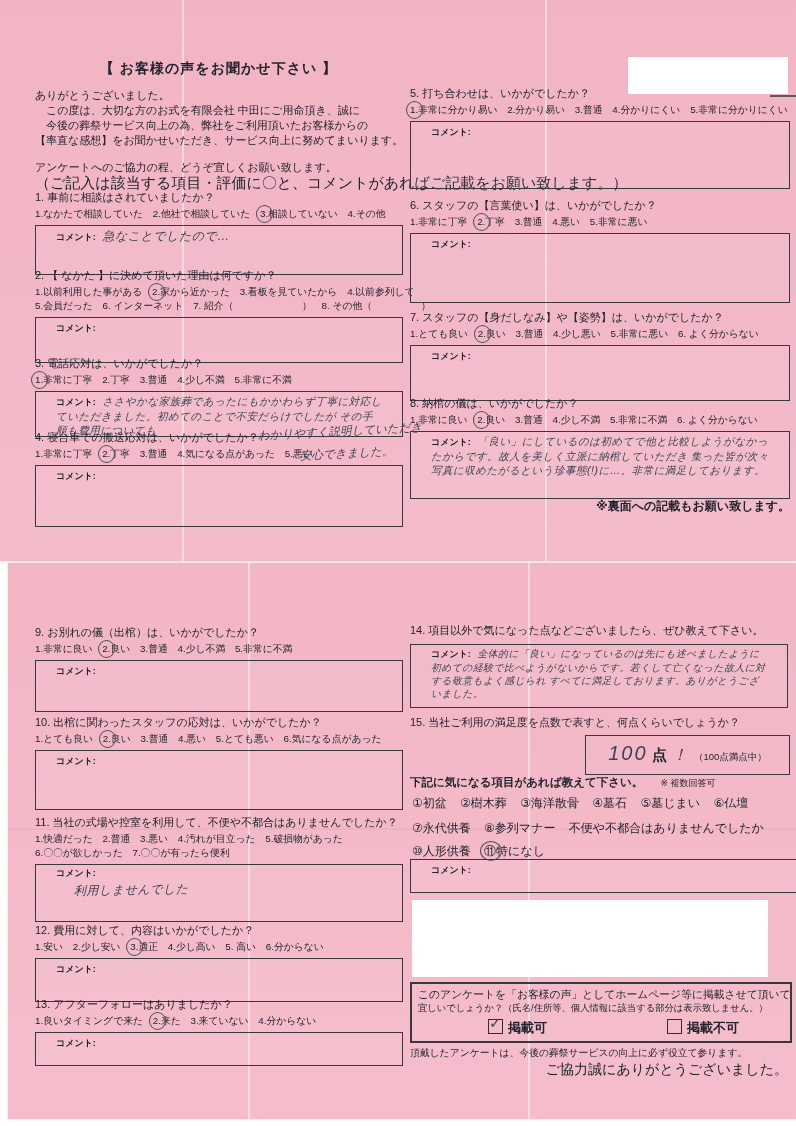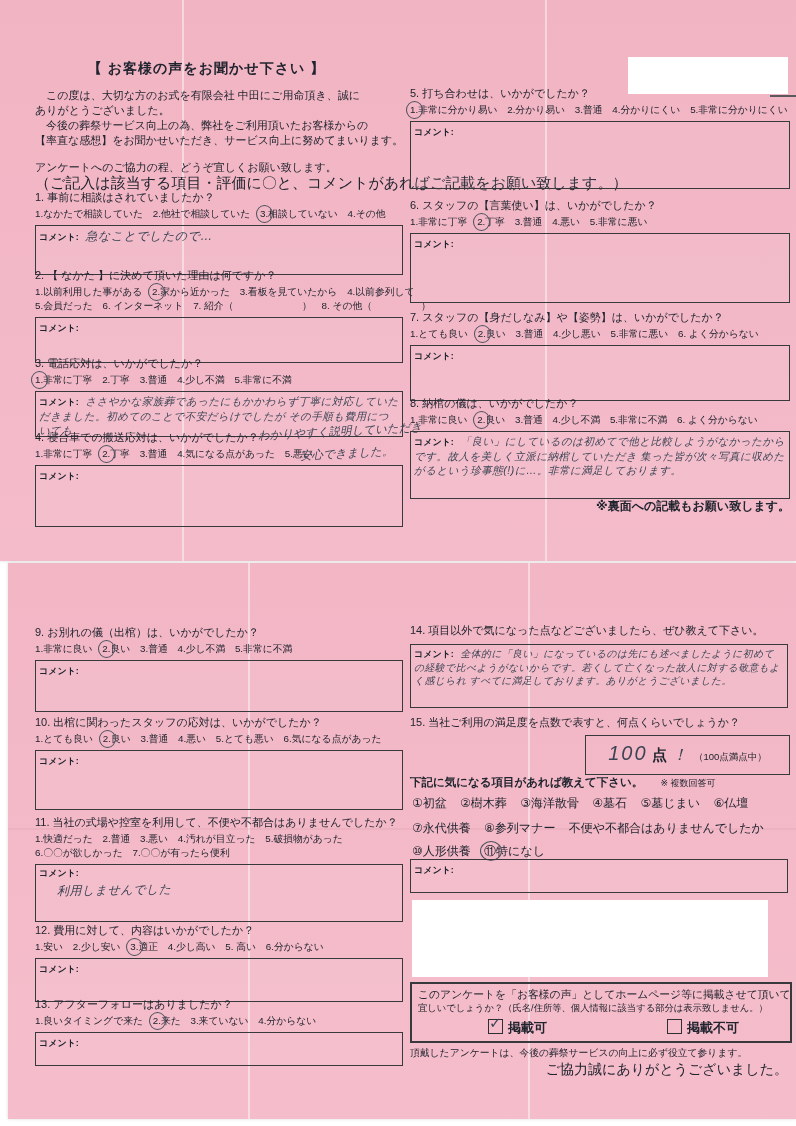--- a/index.html
+++ b/index.html
@@ -12,21 +12,21 @@
   .crease-h{position:absolute;left:0;right:0;height:2px;background:rgba(120,60,80,0.05);}
   .abs{position:absolute;}
   .title{font-size:14px;font-weight:bold;text-align:center;letter-spacing:1px;}
   .intro{font-size:11px;line-height:15px;white-space:nowrap;}
   .intro-small{font-size:15px;}
   .qh{font-size:11px;font-weight:normal;white-space:nowrap;}
   .opts{font-size:9.8px;margin-top:3px;white-space:nowrap;}
   .opt{position:relative;display:inline-block;margin-right:7px;}
   .circled::before{content:"";position:absolute;left:-4px;top:-3px;width:15px;height:16px;
        border:1.6px solid #4a505c;border-radius:50%;}
-  .cbox{border:1.5px solid #38393c;margin-top:4px;padding:2px 3px;position:relative;
+  .cbox{border:1.5px solid #38393c;margin-top:4px;padding:2px 20px;position:relative;
        font-size:9.5px;background:rgba(255,255,255,0.06);}
   .clabel{font-size:9px;font-weight:bold;margin-right:4px;}
   .hand{font-style:italic;color:#3c4454;letter-spacing:0.5px;}
   .hand-lg{font-size:12px;}
   .hand-md{font-size:10.5px;line-height:14px;}
   .hand-sm{font-size:9.8px;line-height:13px;}
   .hand-free{position:absolute;font-style:italic;color:#3c4454;font-size:11.5px;white-space:nowrap;}
   .backnote{font-size:12px;font-weight:bold;text-align:right;}
   .redact{position:absolute;background:#ffffff;}
   .markline{position:absolute;background:#5a5a5e;height:2px;}
@@ -49,25 +49,25 @@
   .footer1{font-size:9.8px;white-space:nowrap;}
   .footer2{font-size:14px;text-align:right;}
 </style>
 </head>
 <body>
 
 <div class="sheet" id="sheet1">
   <div class="crease-v" style="left:182px"></div>
   <div class="crease-v" style="left:545px"></div>
 
-  <div class="abs title" style="left:39px;top:60px;width:335px">【 お客様の声をお聞かせ下さい 】</div>
+  <div class="abs title" style="left:51px;top:60px;width:335px">【 お客様の声をお聞かせ下さい 】</div>
 
   <div class="abs intro" style="left:35px;top:88px">
+    <div>ありがとうございました。</div>
     <div>　この度は、大切な方のお式を有限会社 中田にご用命頂き、誠に</div>
-    <div>ありがとうございました。</div>
     <div>　今後の葬祭サービス向上の為、弊社をご利用頂いたお客様からの</div>
     <div>【率直な感想】をお聞かせいただき、サービス向上に努めてまいります。</div>
     <div style="margin-top:12px">アンケートへのご協力の程、どうぞ宜しくお願い致します。</div>
     <div class="intro-small">（ご記入は該当する項目・評価に〇と、コメントがあればご記載をお願い致します。）</div>
   </div>
 
   <div class="abs" style="left:35px;top:190px;width:368px">
     <div class="qh">1. 事前に相談はされていましたか？</div>
     <div class="opts">
       <span class="opt">1.なかたで相談していた</span>

